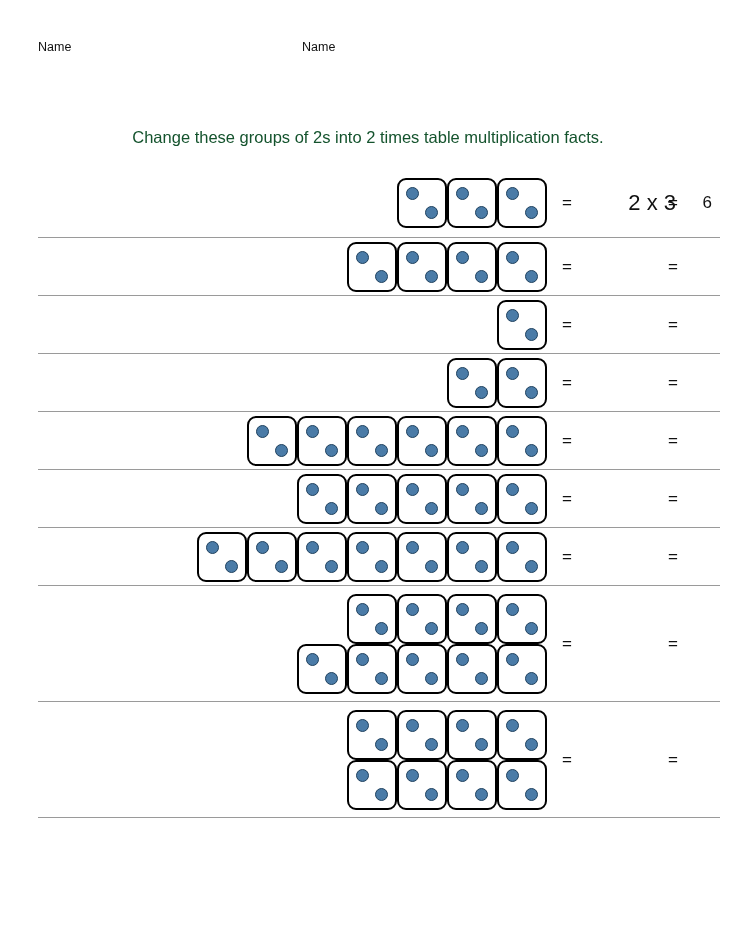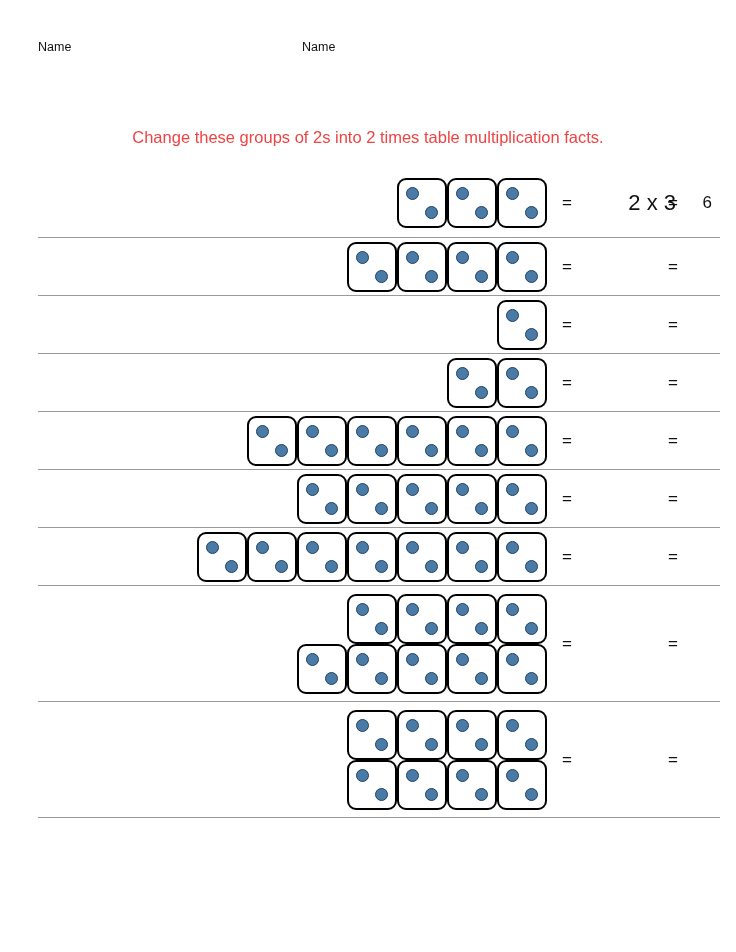--- a/index.html
+++ b/index.html
@@ -55,21 +55,21 @@
     border-bottom: 2px solid #111;
     padding-bottom: 2px;
   }
   .instructions {
     position: absolute;
     top: 128px;
     left: 0;
     width: 736px;
     text-align: center;
     font-size: 16.5px;
-    color: #ef4444;
+    color: #14532d;
   }
   .rows {
     position: absolute;
     top: 168px;
     left: 0;
     width: 736px;
   }
   .row {
     position: relative;
     border-bottom: 1px solid #9a9a9a;

